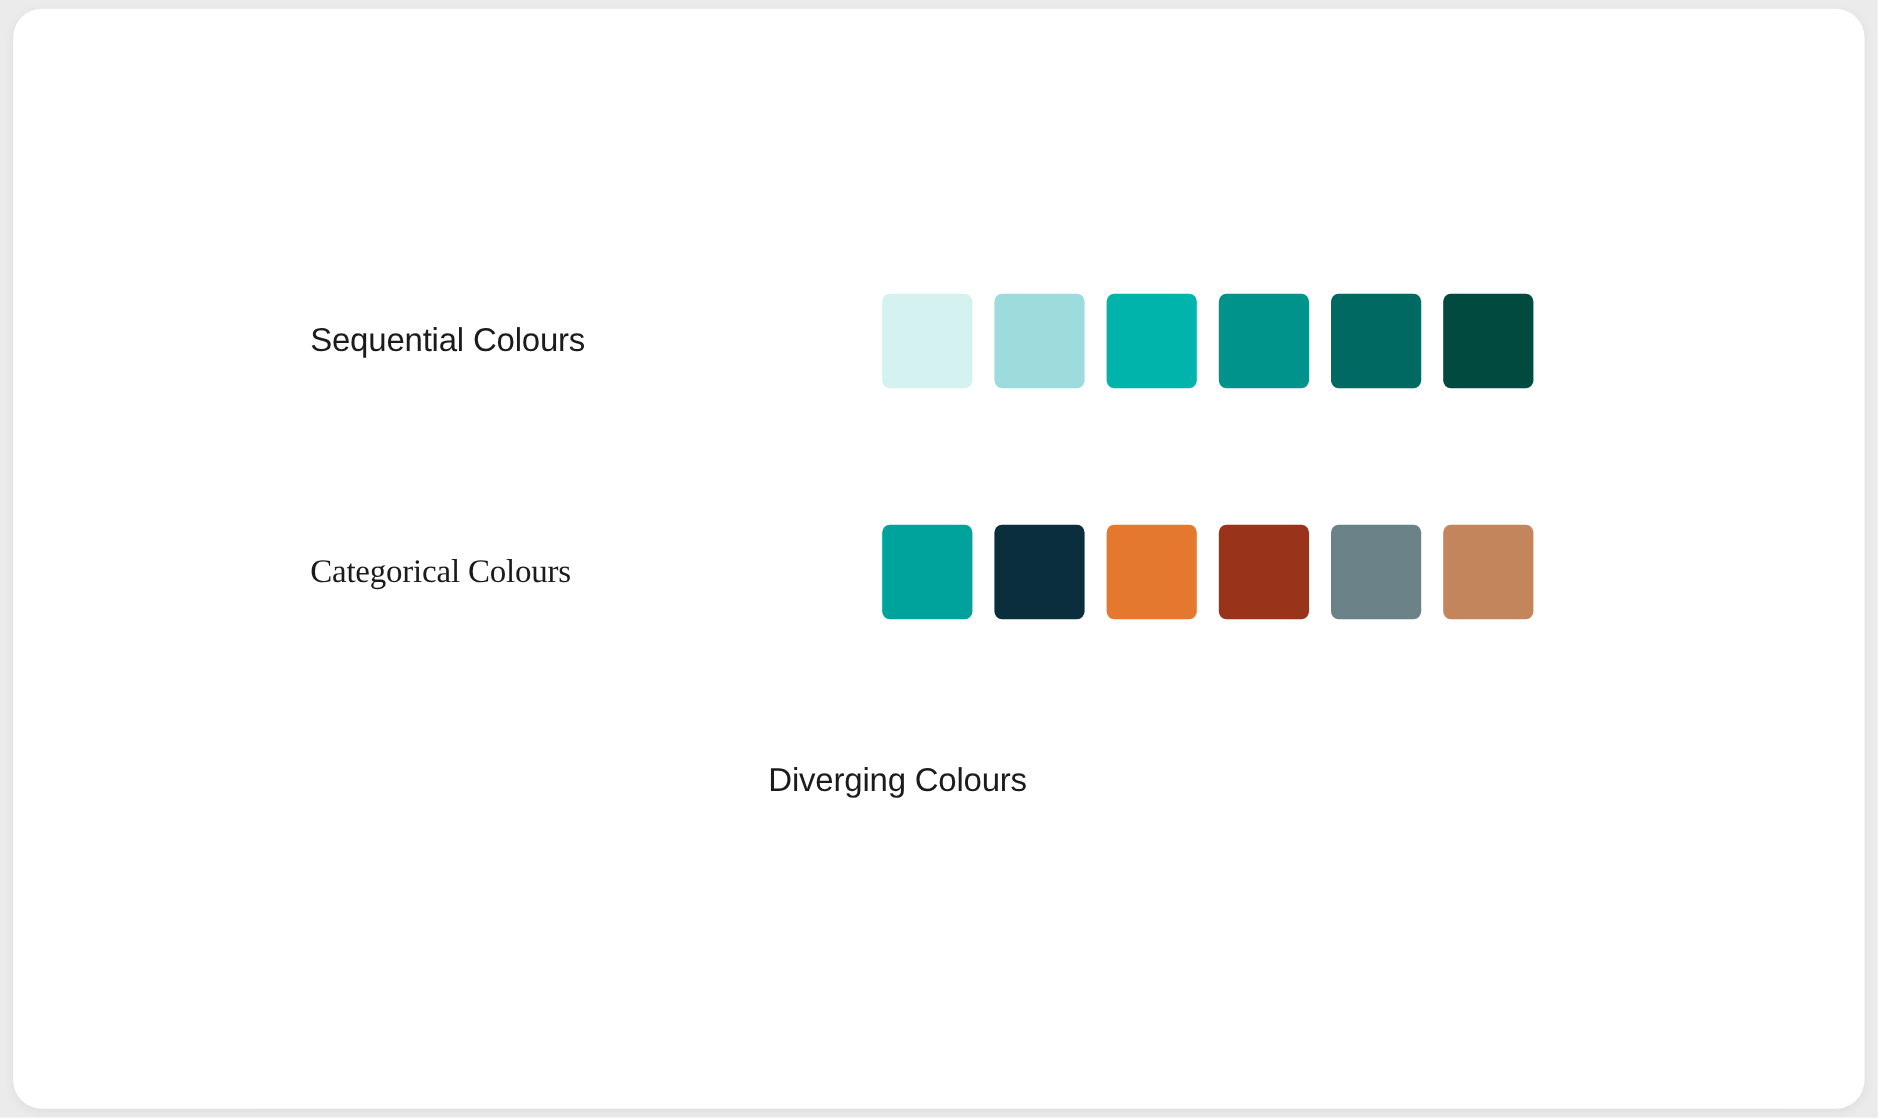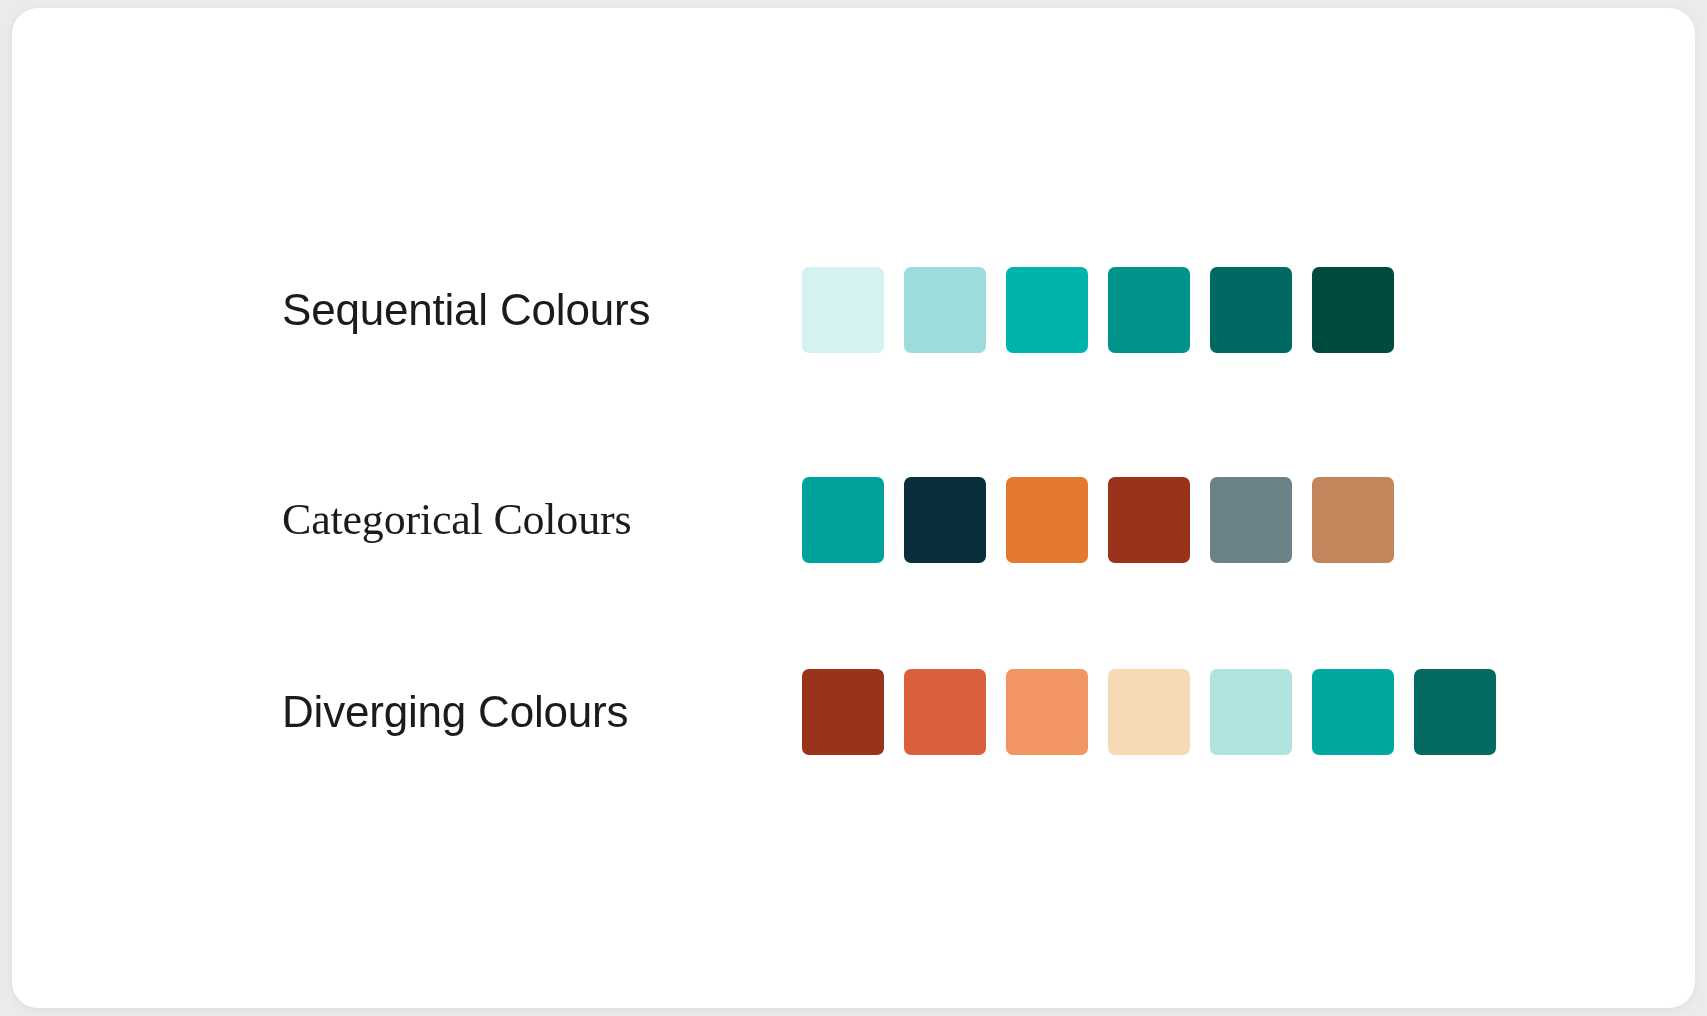--- a/index.html
+++ b/index.html
@@ -48,26 +48,26 @@
     position: absolute;
     left: 270px;
     right: 60px;
     height: 96px;
     display: flex;
     align-items: center;
   }
 
   .row-sequential  { top: 254px; }
   .row-categorical { top: 464px; font-family: Liberation Serif, serif; }
-  .row-diverging   { top: 656px; }
+  .row-diverging   { top: 686px; flex-direction: column; }
 
   .row-label {
     width: 520px;
     flex: 0 0 520px;
-    font-size: 44px;
+    font-size: 30px;
     line-height: 1.05;
     letter-spacing: -0.2px;
     color: #1b1b1b;
     font-weight: 400;
     white-space: nowrap;
   }
 
   .swatch-strip {
     display: flex;
     align-items: center;

